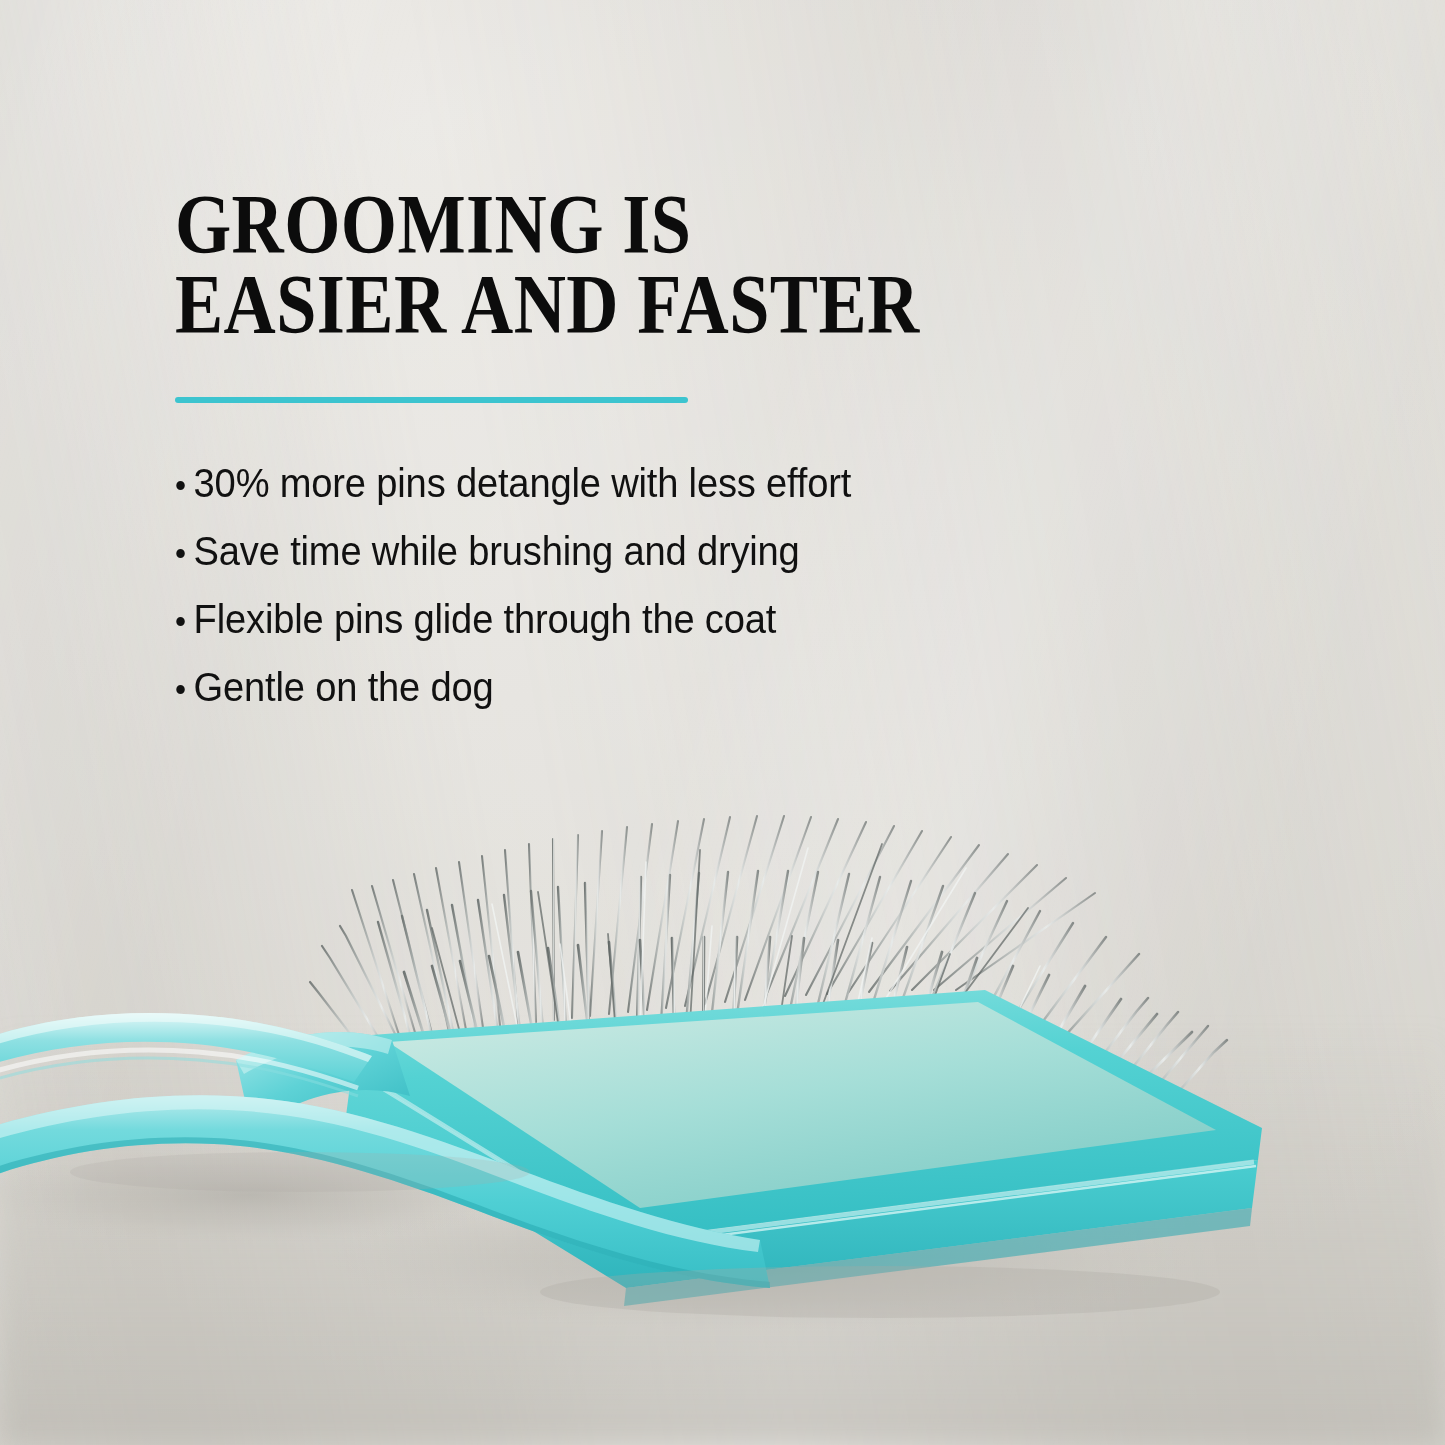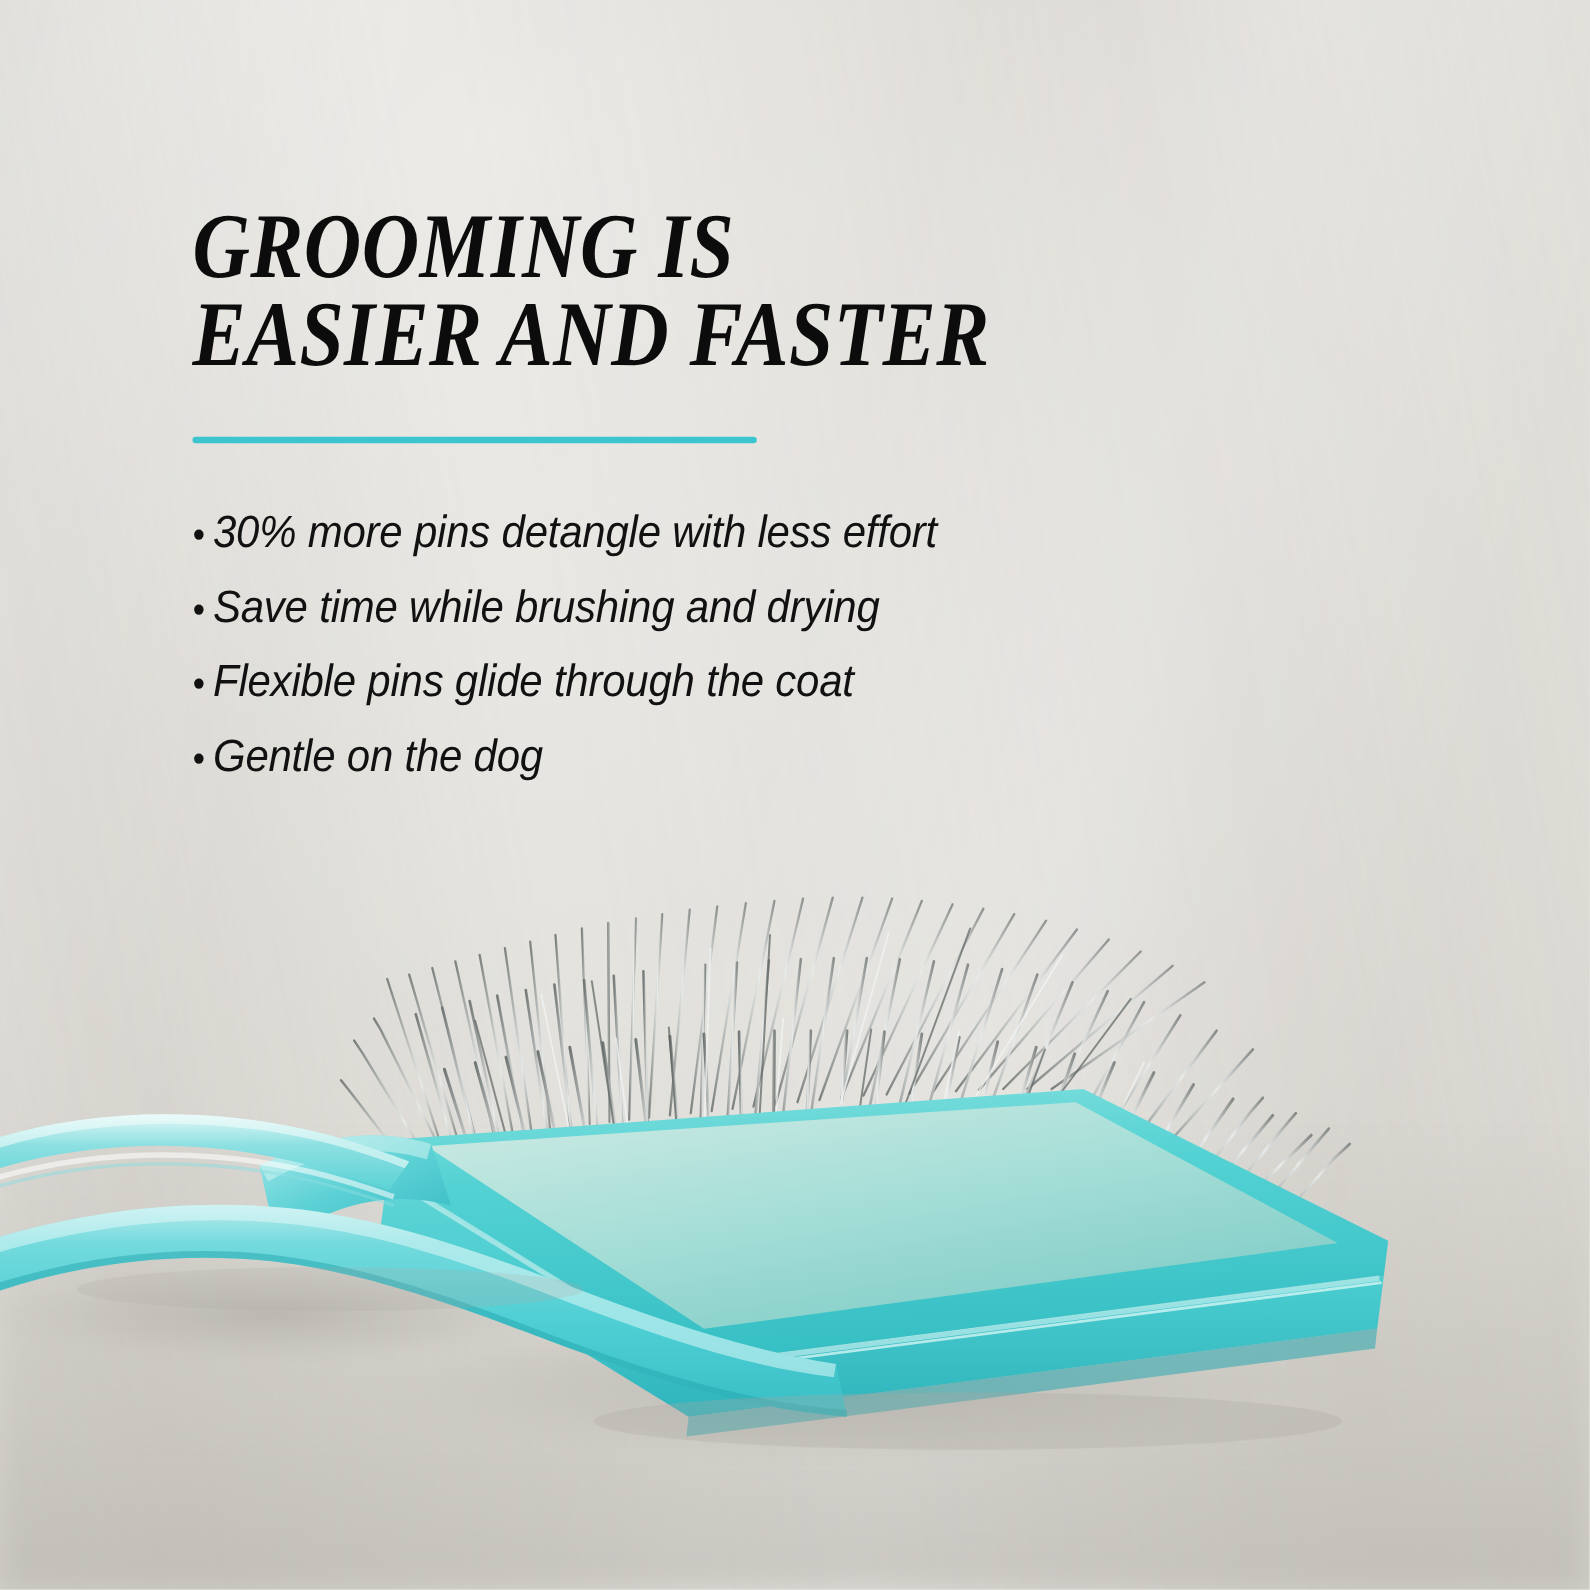--- a/index.html
+++ b/index.html
@@ -45,21 +45,21 @@
       rgba(255,255,255,.18) 0%, rgba(255,255,255,0) 55%,
       rgba(150,147,140,.20) 100%);
   }
   .bg-floor{
     position:absolute;left:0;right:0;bottom:0;height:420px;
     background:linear-gradient(180deg, rgba(196,193,186,0) 0%, rgba(190,187,180,.42) 62%, rgba(182,179,172,.55) 100%);
     filter:blur(12px);
   }
 
   
-  .copy{position:absolute;left:175px;top:185px;width:840px;font-style:italic;}
+  .copy{position:absolute;left:175px;top:185px;width:840px;}
   .headline{
     font-family:"Liberation Serif", serif;
     font-weight:700;
     font-size:84px;
     line-height:.95;
     letter-spacing:.5px;
     color:#0c0c0c;
     transform:scaleX(.86);
     transform-origin:left center;
     white-space:nowrap;

